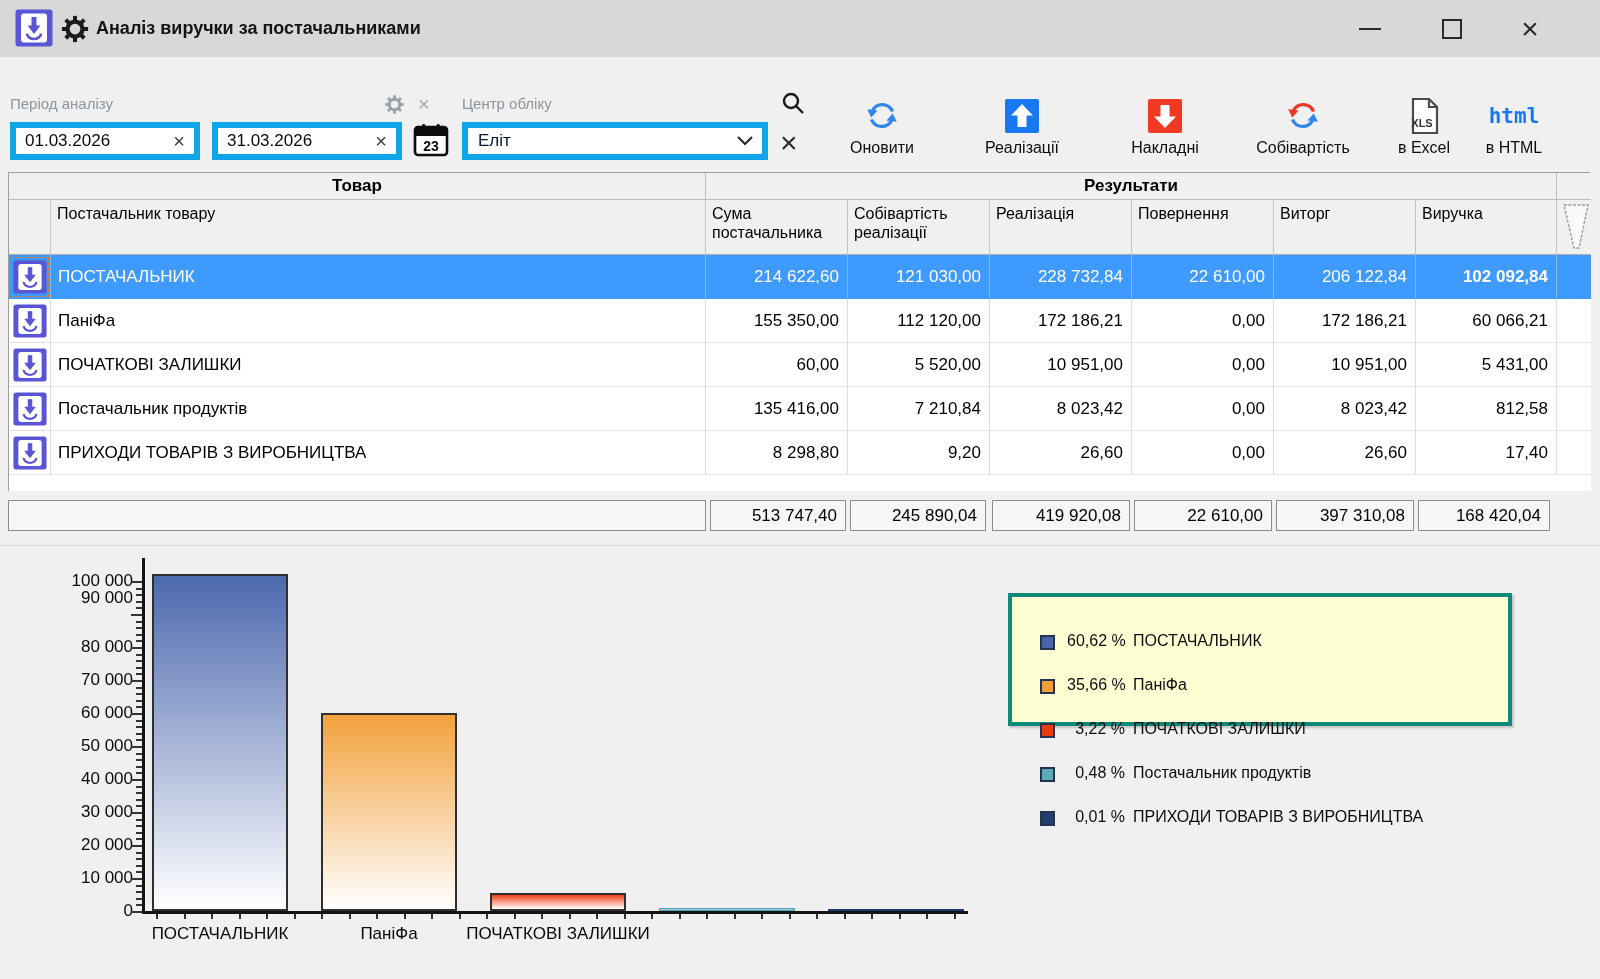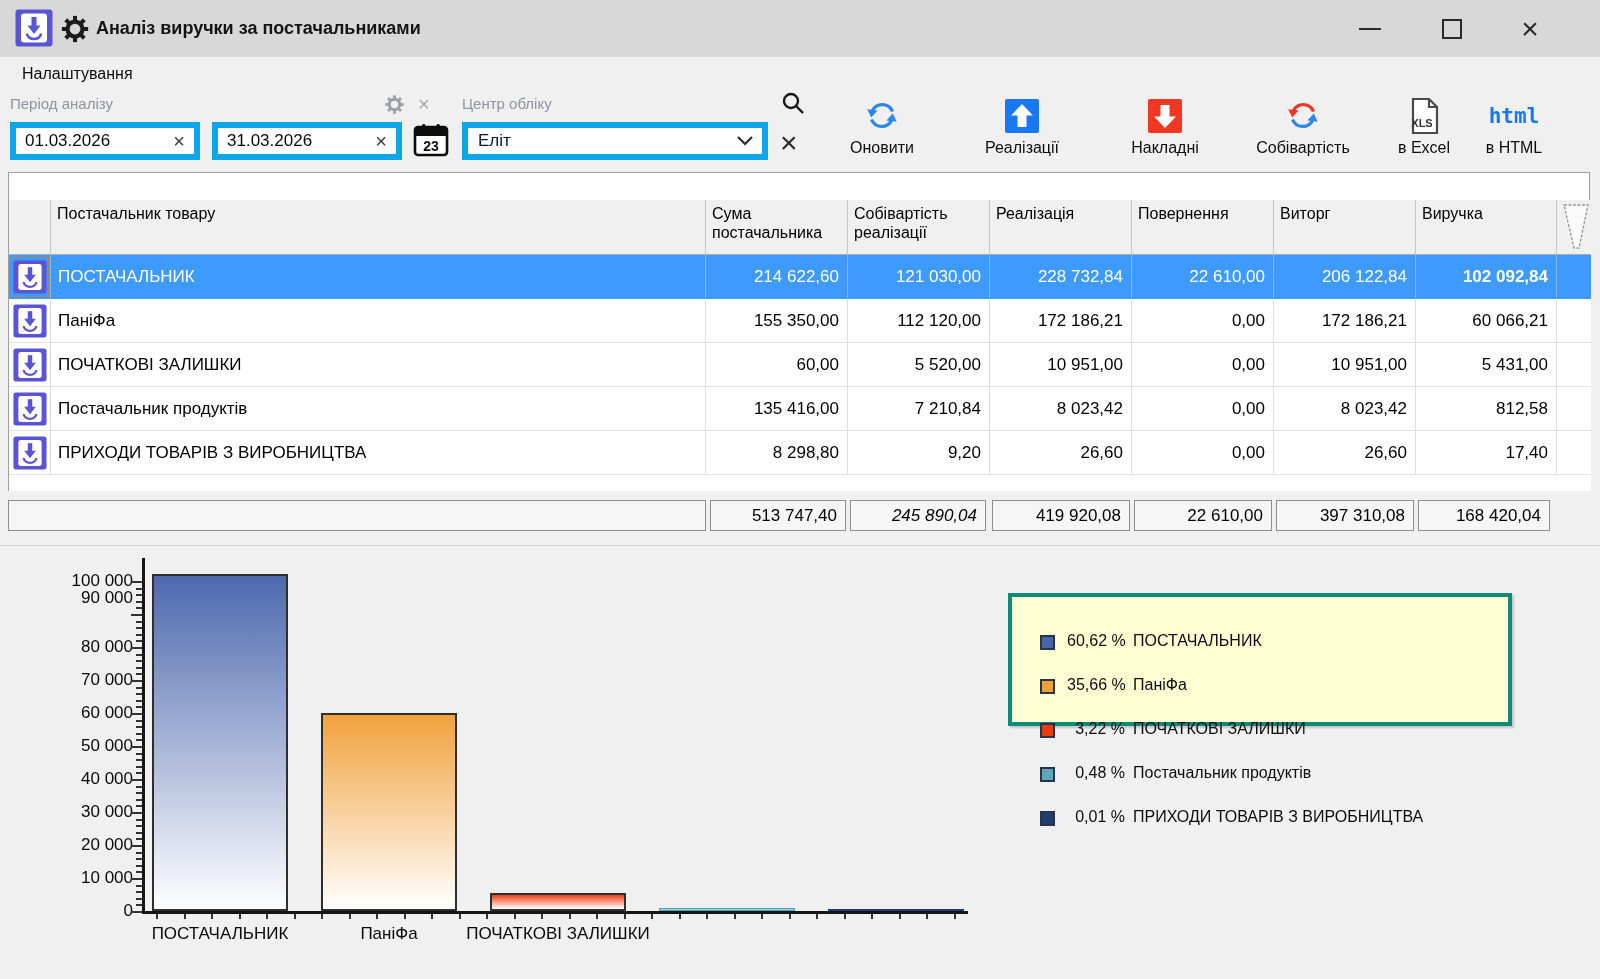--- a/index.html
+++ b/index.html
@@ -108,23 +108,20 @@
         <span class="glyph-min"></span>
       </div>
     <div class="winbtn wb-max">
         <span class="glyph-max"></span>
       </div>
     <div class="winbtn wb-close">
         <span class="glyph-close">×</span>
       </div>
   </div>
 
-  <div class="menubar">
-    <span class="menu-item">Налаштування</span>
-  </div>
 
   <div class="toolbar">
     <span class="tb-label" style="left:10px;">Період аналізу</span>
     <span class="mini-icon" style="left:384px;">
       <svg width="21" height="21" viewBox="0 0 24 24">
           <g fill="#9aa0a8">
             <rect x="10.4" y="1.5" width="3.2" height="5"></rect>
             <rect x="10.4" y="17.5" width="3.2" height="5"></rect>
             <rect x="1.5" y="10.4" width="5" height="3.2"></rect>
             <rect x="17.5" y="10.4" width="5" height="3.2"></rect>
@@ -228,20 +225,25 @@
     </div>
     <div class="tbtn" style="left:1472px; width:84px;">
       <span class="ticon">
           <span class="html-word">html</span>
         </span>
       <span class="tlabel">в HTML</span>
     </div>
   </div>
 
   <div class="grid">
+    <div class="ghead-row">
+      <div class="ghead-cell" style="left:0; width:697px;">Товар</div>
+      <div class="ghead-cell" style="left:697px; width:851px;">Результати</div>
+      <div class="ghead-cell" style="left:1548px; width:34px; border-right:none;"></div>
+    </div>
     <div class="subhead-row">
       <div class="subhead-cell" style="left:0; width:42px;"></div>
       <div class="subhead-cell" style="left:42px; width:655px;">Постачальник товару</div>
       <div class="subhead-cell" style="left:697px; width:142px;">Сума постачальника</div>
       <div class="subhead-cell" style="left:839px; width:142px;">Собівартість реалізації</div>
       <div class="subhead-cell" style="left:981px; width:142px;">Реалізація</div>
       <div class="subhead-cell" style="left:1265px; width:142px;">Виторг</div>
       <div class="subhead-cell" style="left:1123px; width:142px;">Повернення</div>
       <div class="subhead-cell" style="left:1407px; width:141px;">Виручка</div>
       <div class="subhead-cell" style="left:1548px; width:34px; border-right:none;">
@@ -351,21 +353,21 @@
         <div class="cell num" style="left:1265px; width:142px;">26,60</div>
         <div class="cell num" style="left:1407px; width:141px;">17,40</div>
         <div class="cell" style="left:1548px; width:34px; border-right:none;"></div>
       </div>
     </div>
   </div>
 
   <div class="totals">
     <div class="tot-box" style="left:8px; width:698px;"></div>
     <div class="tot-box" style="left:710px; width:136px;">513 747,40</div>
-    <div class="tot-box" style="left:850px; width:136px;font-style:italic;">245 890,04</div>
+    <div class="tot-box" style="left:850px; width:136px;">245 890,04</div>
     <div class="tot-box" style="left:992px; width:138px;">419 920,08</div>
     <div class="tot-box" style="left:1134px; width:138px;">22 610,00</div>
     <div class="tot-box" style="left:1276px; width:138px;">397 310,08</div>
     <div class="tot-box" style="left:1418px; width:132px;">168 420,04</div>
   </div>
 
   <div class="chart" id="chart">
     <div id="chart-dyn">
         <div class="ylab" style="left:38px; top:25.0px;">100 000</div>
         <div class="ylab" style="left:38px; top:42px;">90 000</div>

